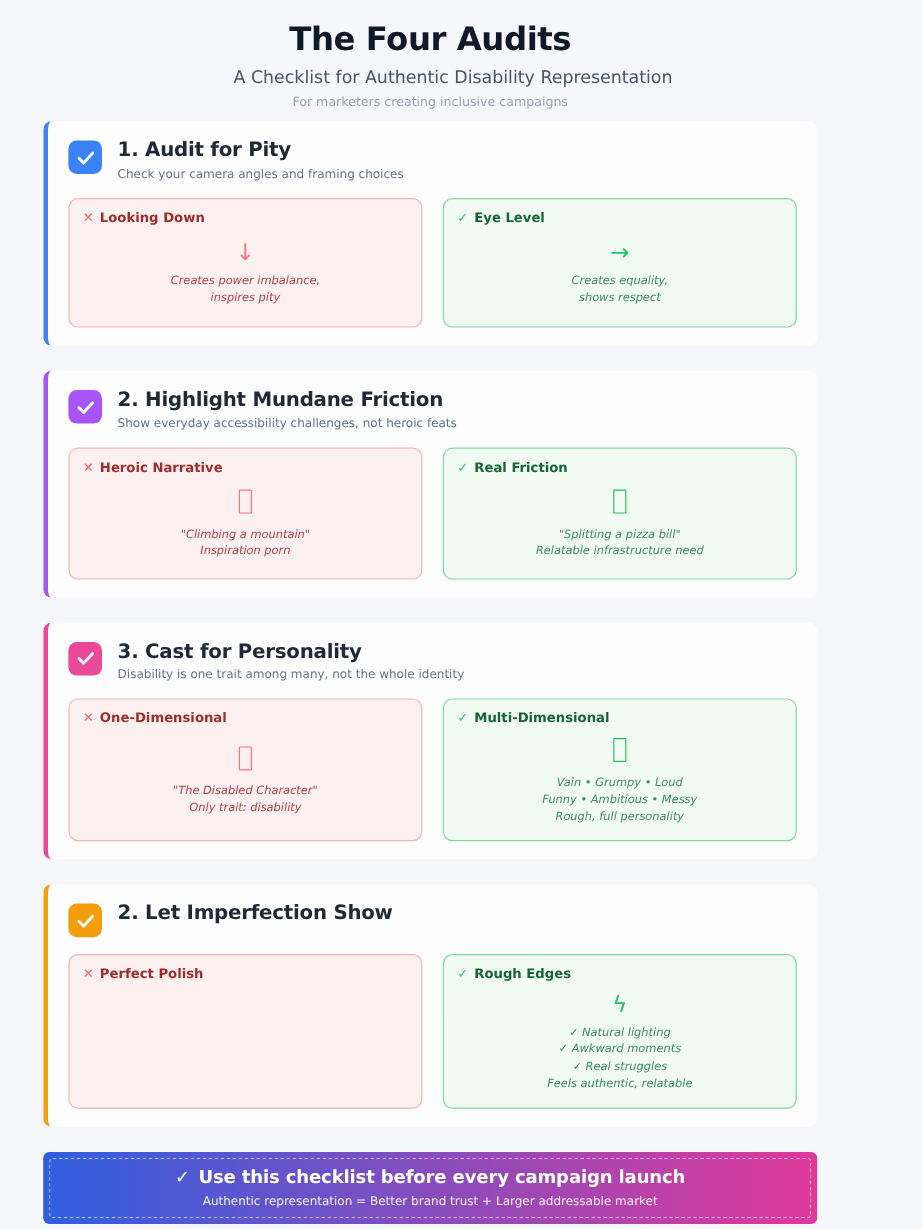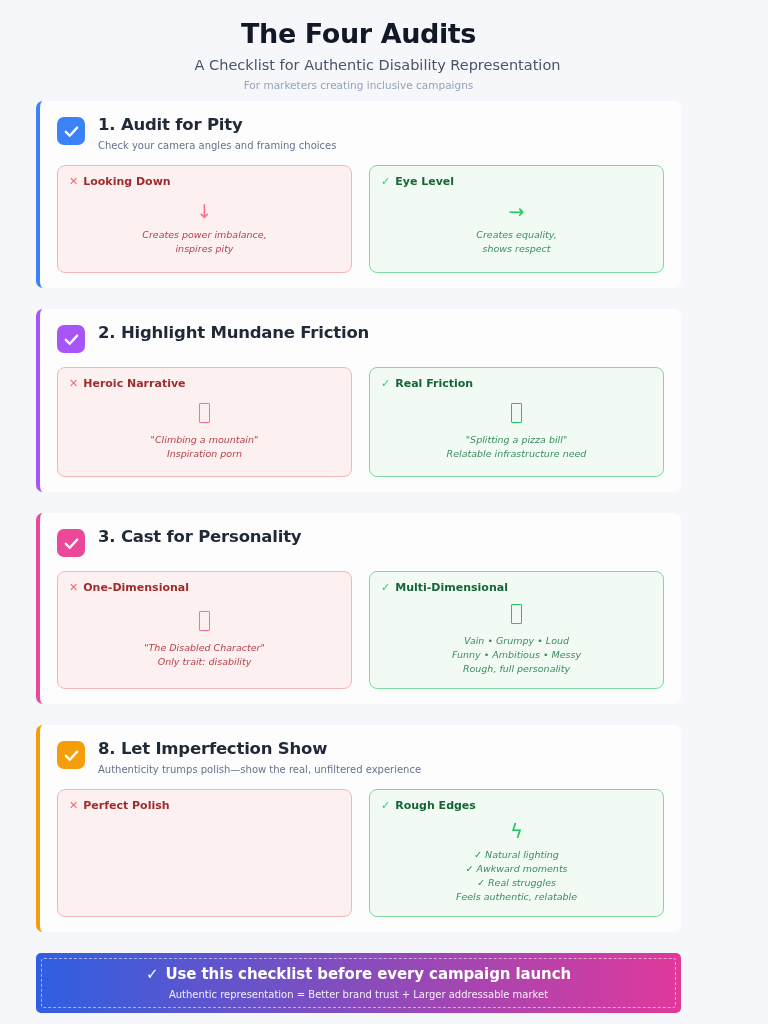--- a/index.html
+++ b/index.html
@@ -164,20 +164,21 @@
       </div>
       <div class="section s2" style="border-left-color: rgb(168, 85, 247);">
         <div class="sec-head">
           <div class="checkbox" style="background:#a855f7">
             <svg width="17" height="17" viewBox="0 0 24 24" fill="none" stroke="#ffffff" stroke-width="3.4" stroke-linecap="round" stroke-linejoin="round">
               <polyline points="4,12.5 9.5,18 20,6.5"></polyline>
             </svg>
           </div>
           <div class="sec-titles">
             <div class="sec-title">2. Highlight Mundane Friction</div>
+            <div class="sec-sub">Show everyday accessibility challenges, not heroic feats</div>
           </div>
         </div>
         <div class="cards">
           <div class="card bad">
             <div class="card-head">
               <span class="mark">✕</span>
               <span>Heroic Narrative</span>
             </div>
             <div class="card-body">
               <span class="glyph"><span class="tofu"></span></span>
@@ -204,20 +205,21 @@
       </div>
       <div class="section s3" style="border-left-color: rgb(236, 72, 153);">
         <div class="sec-head">
           <div class="checkbox" style="background:#ec4899">
             <svg width="17" height="17" viewBox="0 0 24 24" fill="none" stroke="#ffffff" stroke-width="3.4" stroke-linecap="round" stroke-linejoin="round">
               <polyline points="4,12.5 9.5,18 20,6.5"></polyline>
             </svg>
           </div>
           <div class="sec-titles">
             <div class="sec-title">3. Cast for Personality</div>
+            <div class="sec-sub">Disability is one trait among many, not the whole identity</div>
           </div>
         </div>
         <div class="cards">
           <div class="card bad">
             <div class="card-head">
               <span class="mark">✕</span>
               <span>One-Dimensional</span>
             </div>
             <div class="card-body">
               <span class="glyph"><span class="tofu"></span></span>
@@ -244,22 +246,21 @@
         </div>
       </div>
       <div class="section s4" style="border-left-color: rgb(245, 158, 11);">
         <div class="sec-head">
           <div class="checkbox" style="background:#f59e0b">
             <svg width="17" height="17" viewBox="0 0 24 24" fill="none" stroke="#ffffff" stroke-width="3.4" stroke-linecap="round" stroke-linejoin="round">
               <polyline points="4,12.5 9.5,18 20,6.5"></polyline>
             </svg>
           </div>
           <div class="sec-titles">
-            <div class="sec-title">8. Let Imperfection Show</div>
-            <div class="sec-sub">Authenticity trumps polish—show the real, unfiltered experience</div>
+            <div class="sec-title">2. Let Imperfection Show</div>
           </div>
         </div>
         <div class="cards">
           <div class="card bad">
             <div class="card-head">
               <span class="mark">✕</span>
               <span>Perfect Polish</span>
             </div>
           </div>
           <div class="card good">

